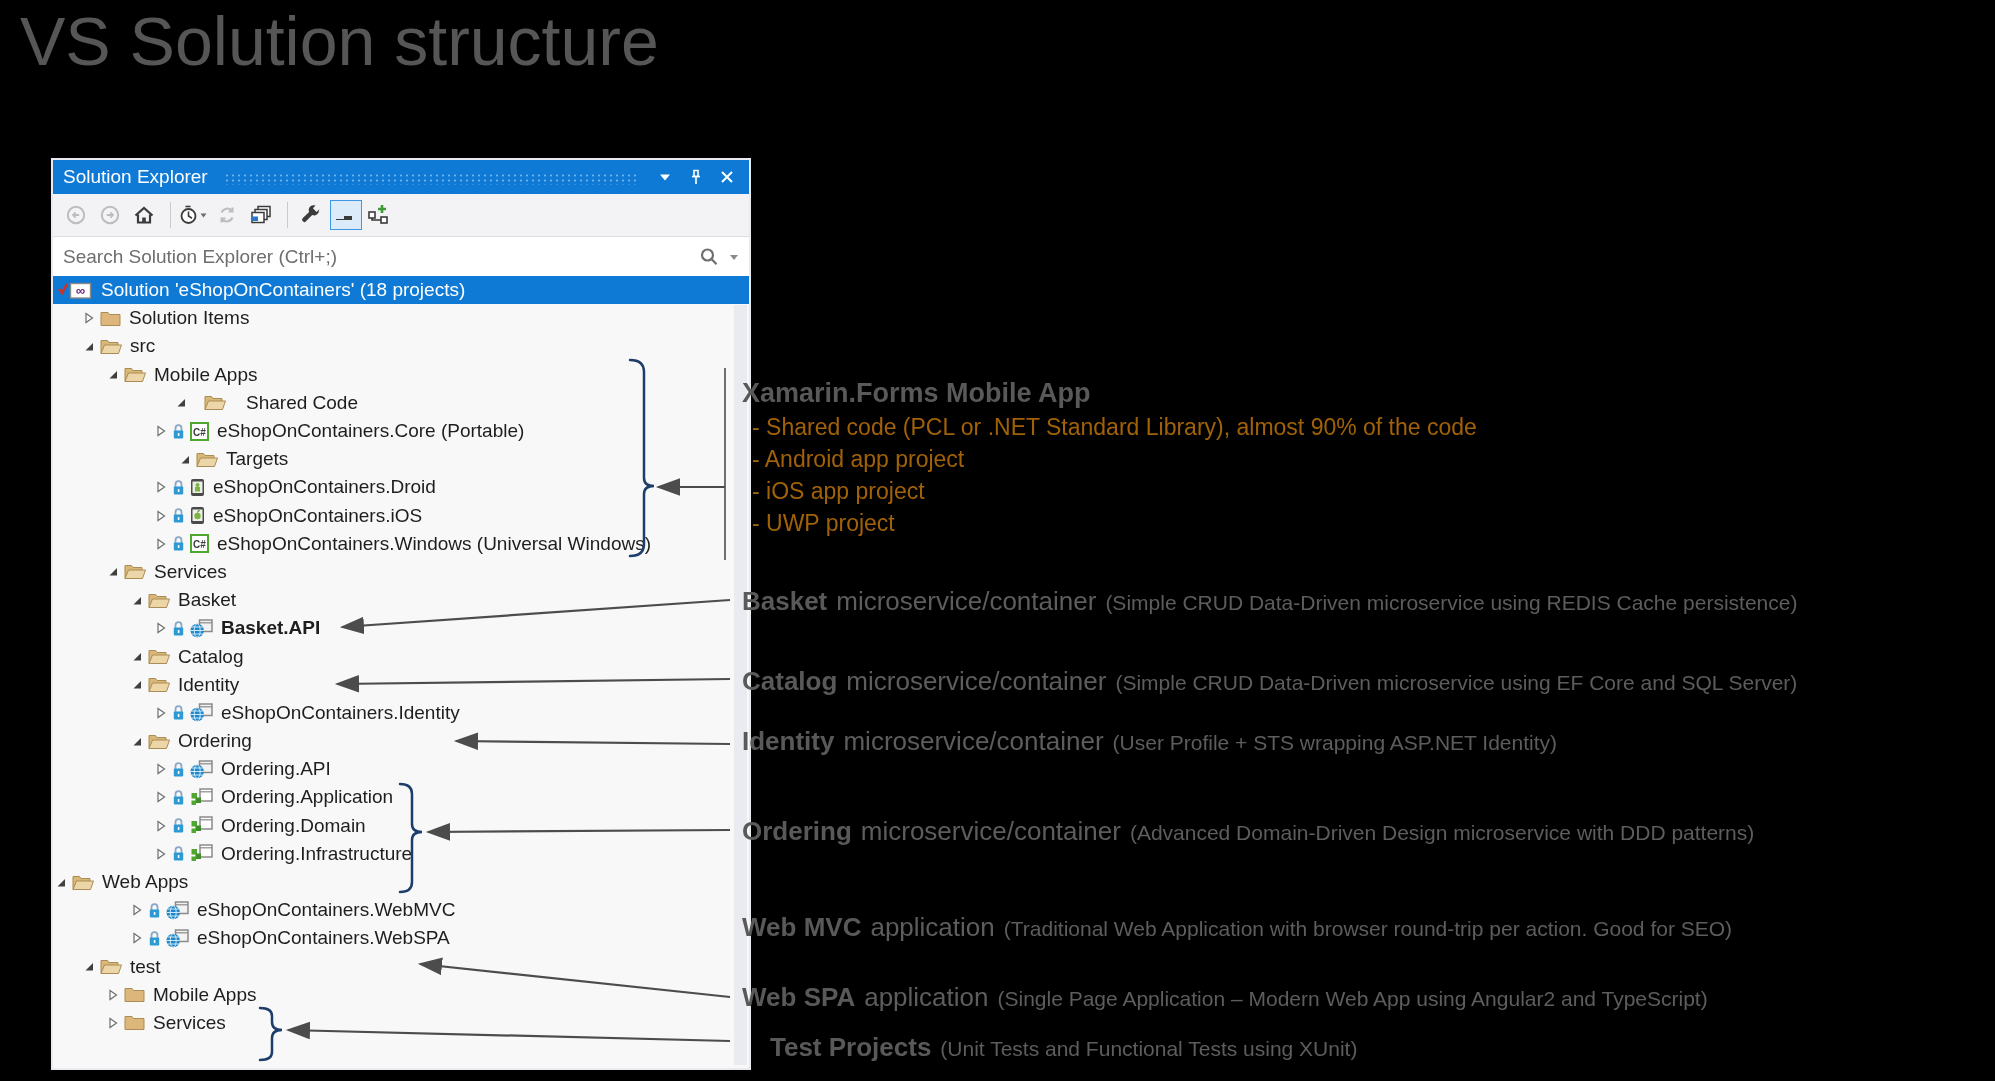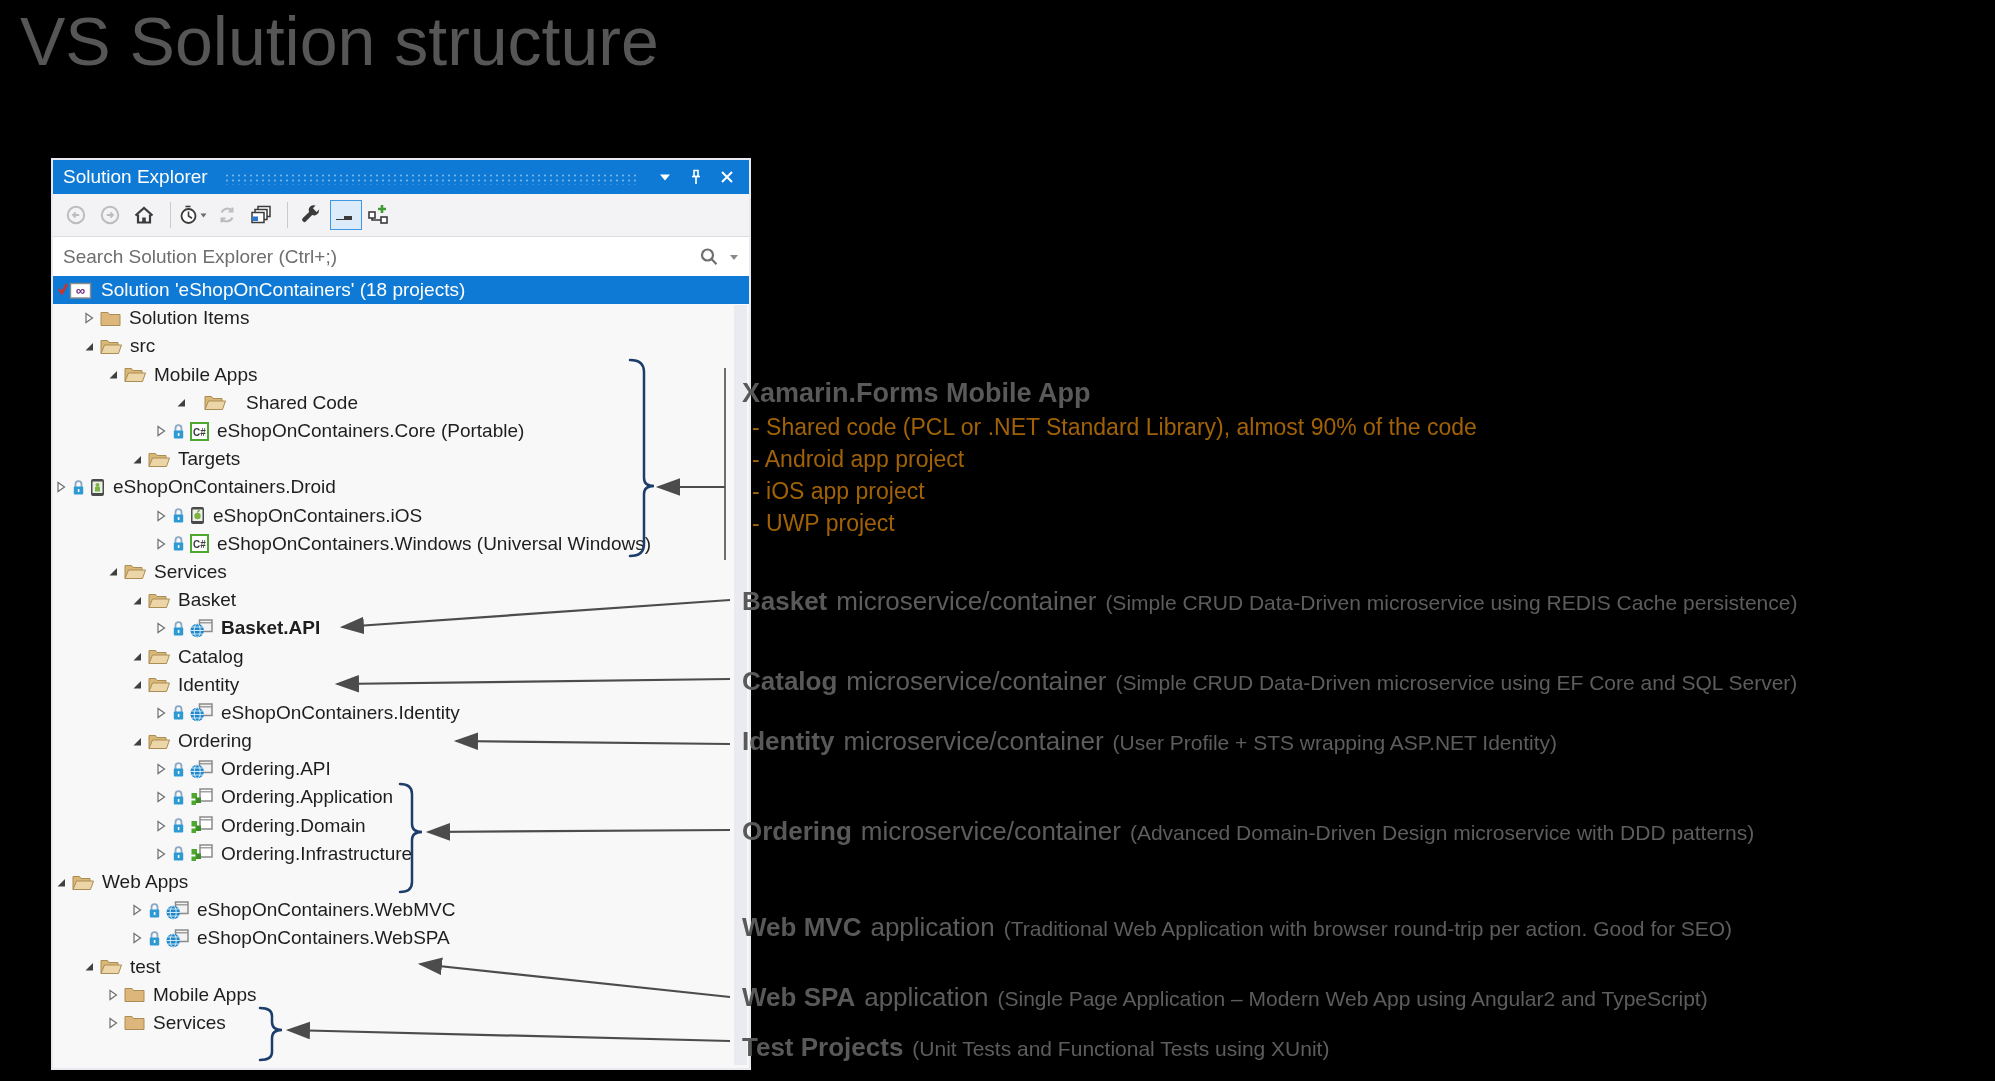--- a/index.html
+++ b/index.html
@@ -252,35 +252,35 @@
             </svg>
           </span>
           <span class="ic">
             <svg width="19" height="19" viewBox="0 0 19 19">
               <rect x="1" y="1" width="17" height="17" fill="#fefefe" stroke="#4ea72e" stroke-width="2"></rect>
               <text x="9.5" y="13.5" text-anchor="middle" font-size="10" font-weight="bold" fill="#3d3d3d">C#</text>
             </svg>
           </span>
           <span class="tlabel">eShopOnContainers.Core (Portable)</span>
         </div>
-        <div class="trow" style="padding-left: 76px;">
+        <div class="trow" style="padding-left: 76px; margin-left: 48px;">
           <span class="exp">
             <svg width="10" height="11" viewBox="0 0 10 11">
               <path d="M9 2v7.5H1.5z" fill="#404040"></path>
             </svg>
           </span>
           <span class="ic">
             <svg width="22" height="17" viewBox="0 0 22 17">
               <path d="M1 15.5V2.5h6.5l1.5 2H18v4" fill="#d9b776" stroke="#ab8c55" stroke-width="1"></path>
               <path d="M4.5 7h17l-3 8.5H1z" fill="#ecd6a8" stroke="#ab8c55" stroke-width="1"></path>
             </svg>
           </span>
           <span class="tlabel">Targets</span>
         </div>
-        <div class="trow" style="">
+        <div class="trow" style="padding-left: 100px;">
           <span class="exp">
             <svg width="10" height="12" viewBox="0 0 10 12">
               <path d="M2 1.5 8.5 6 2 10.5z" fill="#fdfdfd" stroke="#6e6e6e" stroke-width="1.2"></path>
             </svg>
           </span>
           <span class="ic">
             <svg width="13" height="17" viewBox="0 0 13 17">
               <path d="M3.5 8V5.2a3 3 0 0 1 6 0V8" fill="none" stroke="#8aa7c6" stroke-width="1.8"></path>
               <rect x="1.8" y="7.5" width="9.4" height="8" rx="1" fill="#2d9ad3"></rect>
               <rect x="5.8" y="10" width="1.6" height="3" fill="#fff"></rect>
@@ -667,21 +667,21 @@
         <div class="a-bullet">- Android app project</div>
         <div class="a-bullet">- iOS app project</div>
         <div class="a-bullet">- UWP project</div>
       </div>
       <div class="annot" style="left: 742px; top: 586px;"><span class="a-bold">Basket</span><span class="a-mid">microservice/container</span><span class="a-paren">(Simple CRUD Data-Driven microservice using REDIS Cache persistence)</span></div>
       <div class="annot" style="left: 742px; top: 666px;"><span class="a-bold">Catalog</span><span class="a-mid">microservice/container</span><span class="a-paren">(Simple CRUD Data-Driven microservice using EF Core and SQL Server)</span></div>
       <div class="annot" style="left: 742px; top: 726px;"><span class="a-bold">Identity</span><span class="a-mid">microservice/container</span><span class="a-paren">(User Profile + STS wrapping ASP.NET Identity)</span></div>
       <div class="annot" style="left: 742px; top: 816px;"><span class="a-bold">Ordering</span><span class="a-mid">microservice/container</span><span class="a-paren">(Advanced Domain-Driven Design microservice with DDD patterns)</span></div>
       <div class="annot" style="left: 742px; top: 912px;"><span class="a-bold">Web MVC</span><span class="a-mid">application</span><span class="a-paren">(Traditional Web Application with browser round-trip per action. Good for SEO)</span></div>
       <div class="annot" style="left: 742px; top: 982px;"><span class="a-bold">Web SPA</span><span class="a-mid">application</span><span class="a-paren">(Single Page Application – Modern Web App using Angular2 and TypeScript)</span></div>
-      <div class="annot" style="left: 742px; top: 1032px;"><span class="a-bold">Test Projects</span><span class="a-paren">(Unit Tests and Functional Tests using XUnit)</span></div>
+      <div class="annot" style="left: 770px; top: 1032px;"><span class="a-bold">Test Projects</span><span class="a-paren">(Unit Tests and Functional Tests using XUnit)</span></div>
     </div>
 
   <svg id="overlay" width="1995" height="1081" viewBox="0 0 1995 1081">
     <defs>
       <marker id="ah" markerWidth="12" markerHeight="10" refX="10" refY="4" orient="auto">
         <path d="M0 0 L11 4 L0 8 z" fill="#4c4c4c"></path>
       </marker>
     </defs>
 
     <path d="M630,360 Q644,360 644,372 L644,478 Q644,486 654,486 Q644,486 644,494 L644,544 Q644,556 630,556" fill="none" stroke="#1d3e6b" stroke-width="2.5" stroke-linecap="round"></path>

